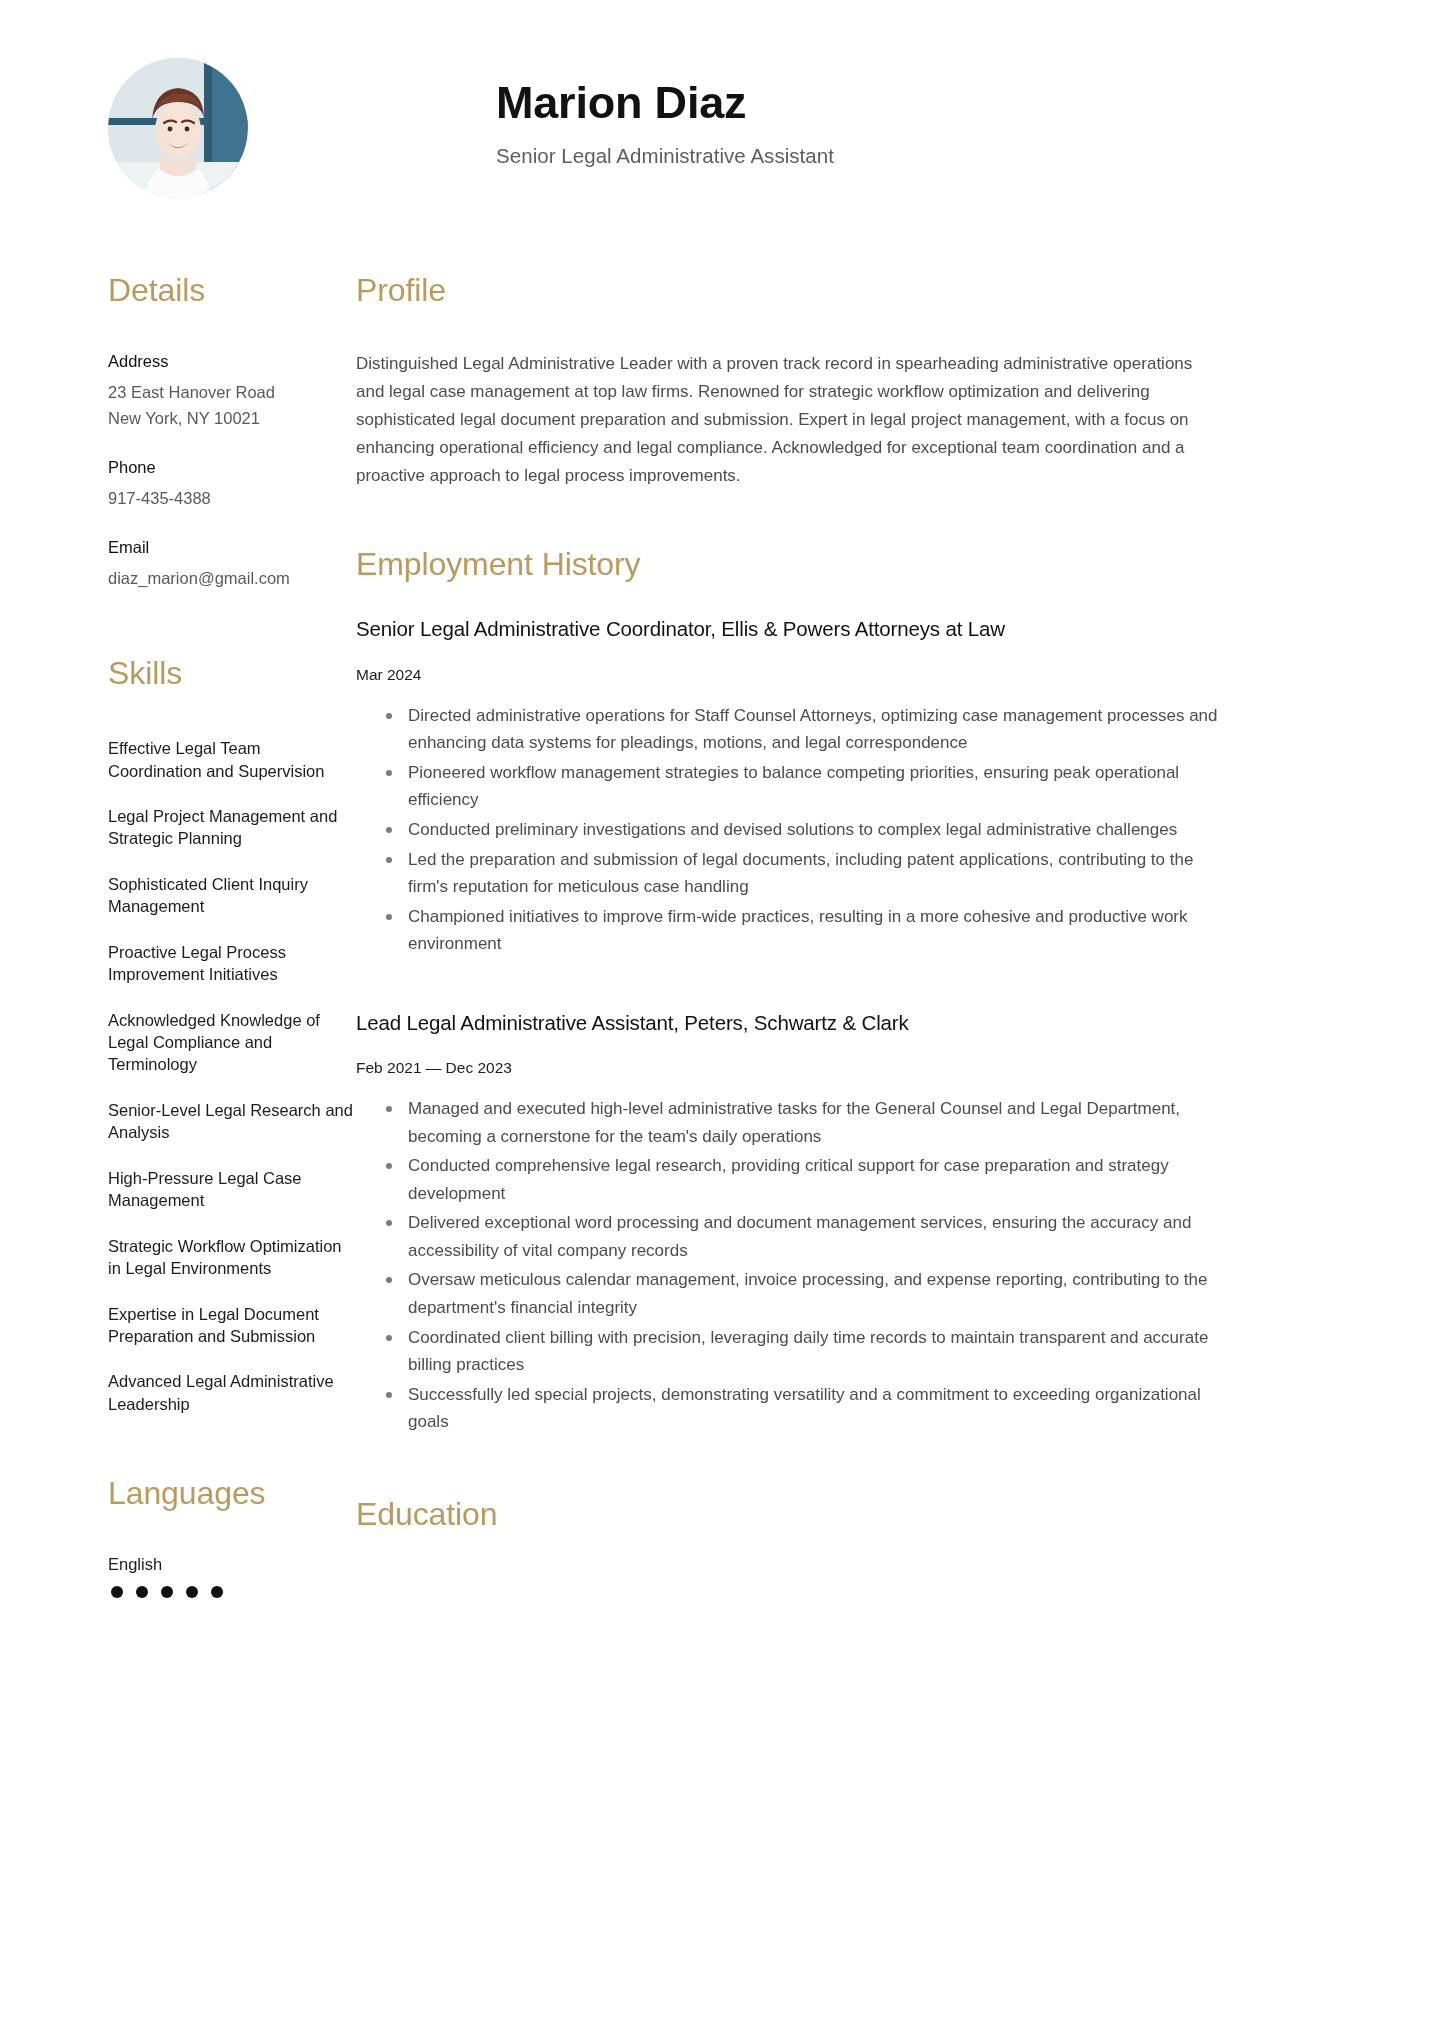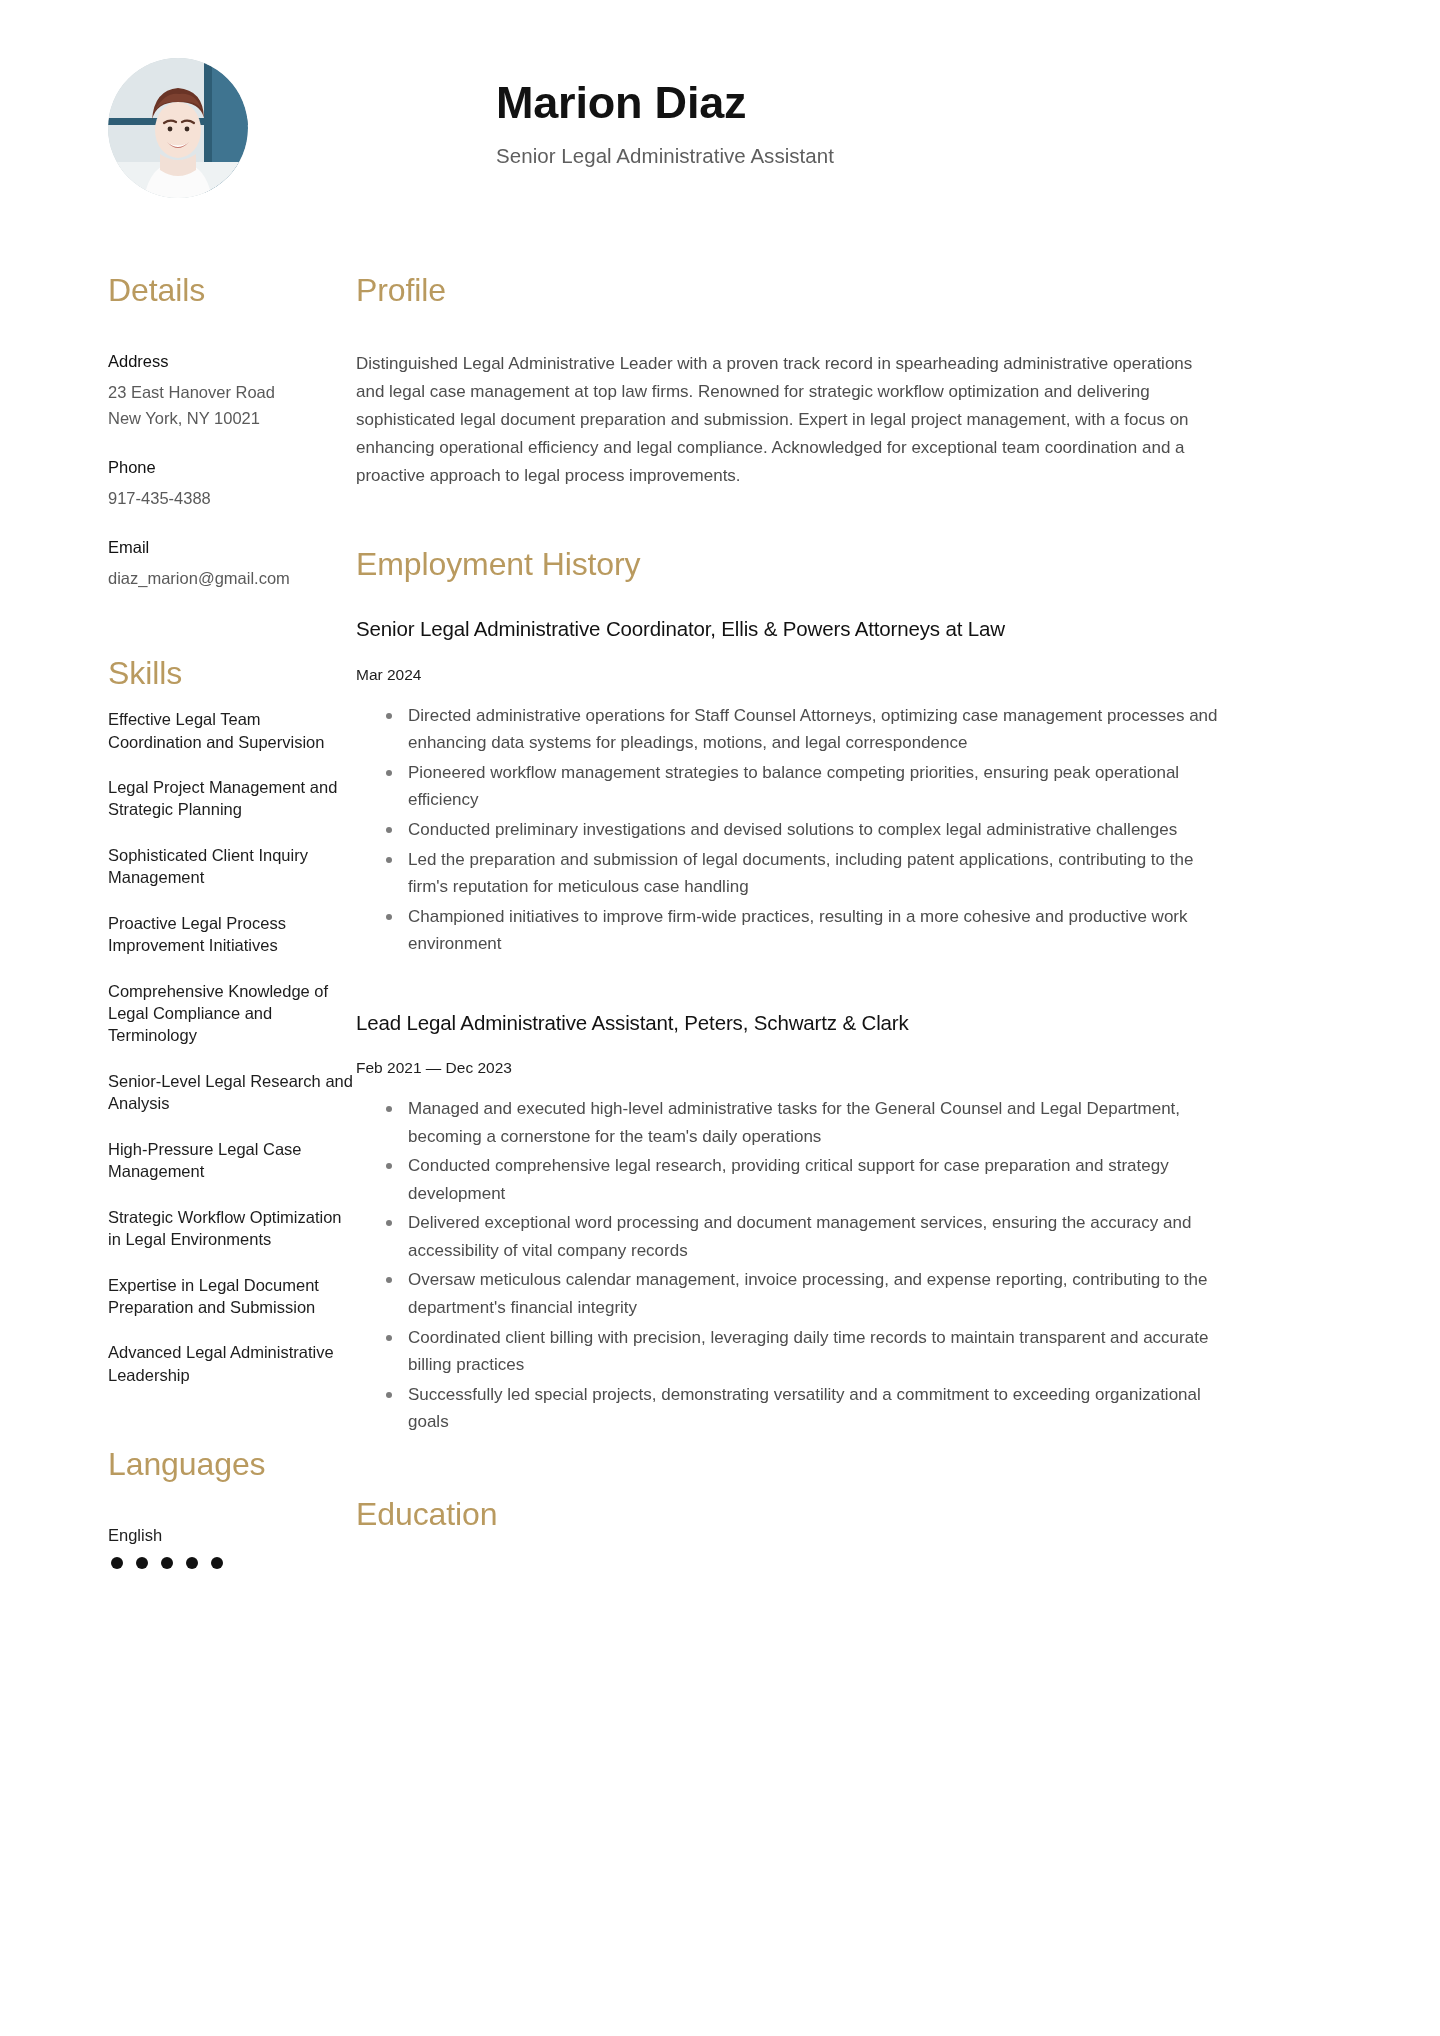--- a/index.html
+++ b/index.html
@@ -107,21 +107,21 @@
   .detail-value {
     font-size: 16.5px;
     color: #5a5a5a;
     line-height: 1.62;
   }
   .detail-group { margin-bottom: 26px; }
   .detail-group:last-child { margin-bottom: 0; }
 
   
   .skills-heading { margin-top: 66px; }
-  .skills-list { margin-top: 17px; }
+  .skills-list { margin-top: 46px; }
   .skill-item {
     font-size: 16.5px;
     color: #1d1d1d;
     line-height: 1.36;
     margin-bottom: 23px;
   }
   .skill-item:last-child { margin-bottom: 0; }
 
   
   .lang-heading { margin-top: 62px; }
@@ -255,21 +255,21 @@
           <div class="detail-value">diaz_marion@gmail.com</div>
         </div>
       </div>
 
       <div class="section-title left skills-heading">Skills</div>
       <div class="skills-list">
         <div class="skill-item">Effective Legal Team Coordination and Supervision</div>
         <div class="skill-item">Legal Project Management and Strategic Planning</div>
         <div class="skill-item">Sophisticated Client Inquiry Management</div>
         <div class="skill-item">Proactive Legal Process Improvement Initiatives</div>
-        <div class="skill-item">Comprehensive Knowledge of Legal Compliance and Terminology</div>
+        <div class="skill-item">Acknowledged Knowledge of Legal Compliance and Terminology</div>
         <div class="skill-item">Senior-Level Legal Research and Analysis</div>
         <div class="skill-item">High-Pressure Legal Case Management</div>
         <div class="skill-item">Strategic Workflow Optimization in Legal Environments</div>
         <div class="skill-item">Expertise in Legal Document Preparation and Submission</div>
         <div class="skill-item">Advanced Legal Administrative Leadership</div>
       </div>
 
       <div class="section-title left lang-heading">Languages</div>
       <div class="lang-list">
         <div>

